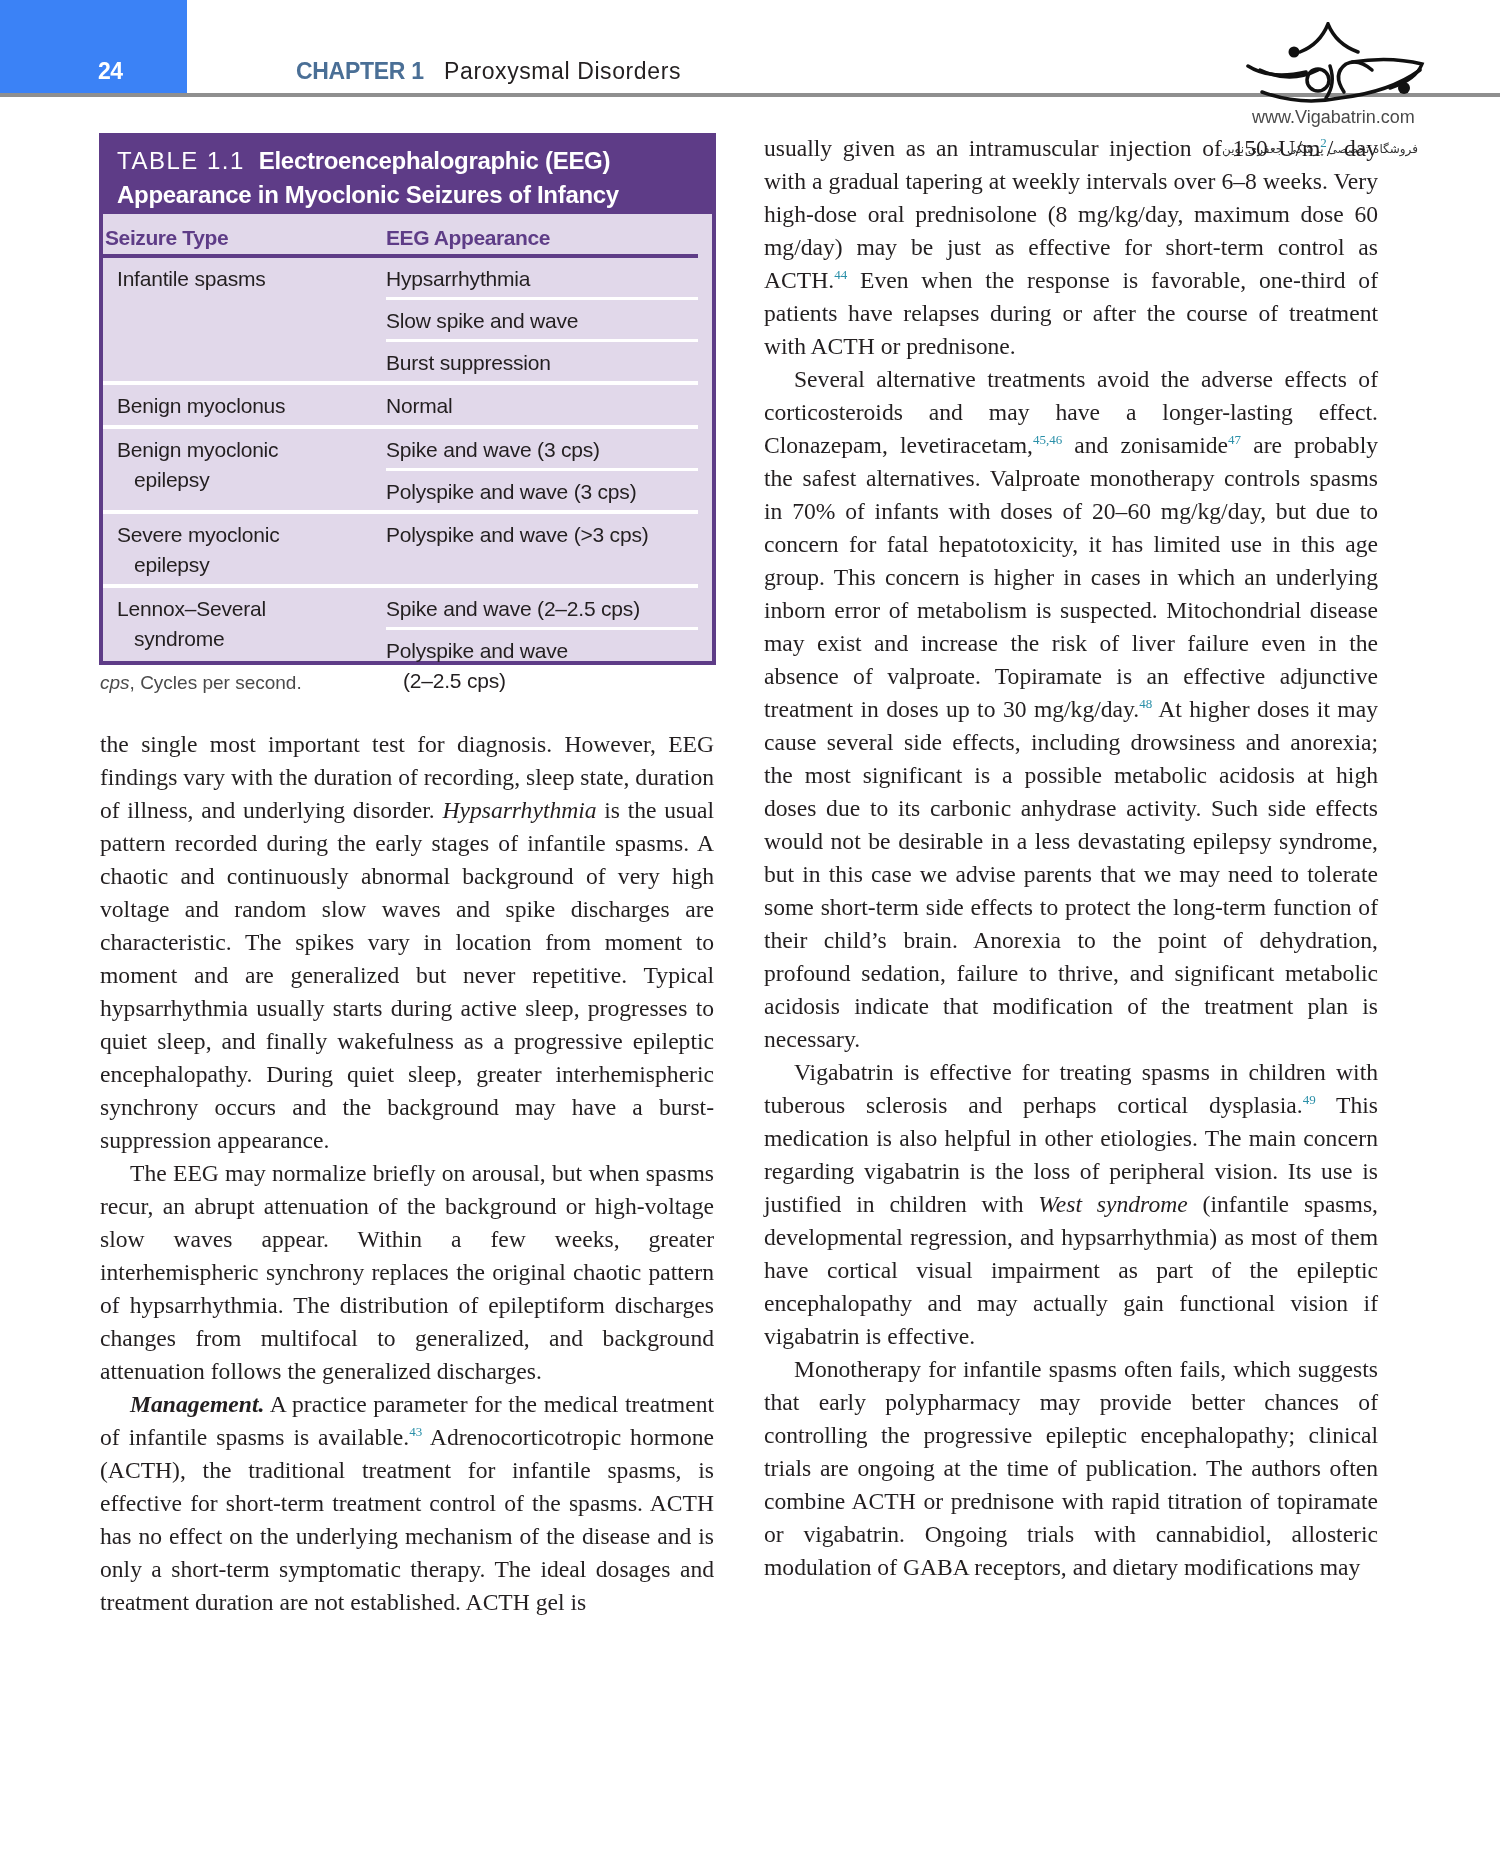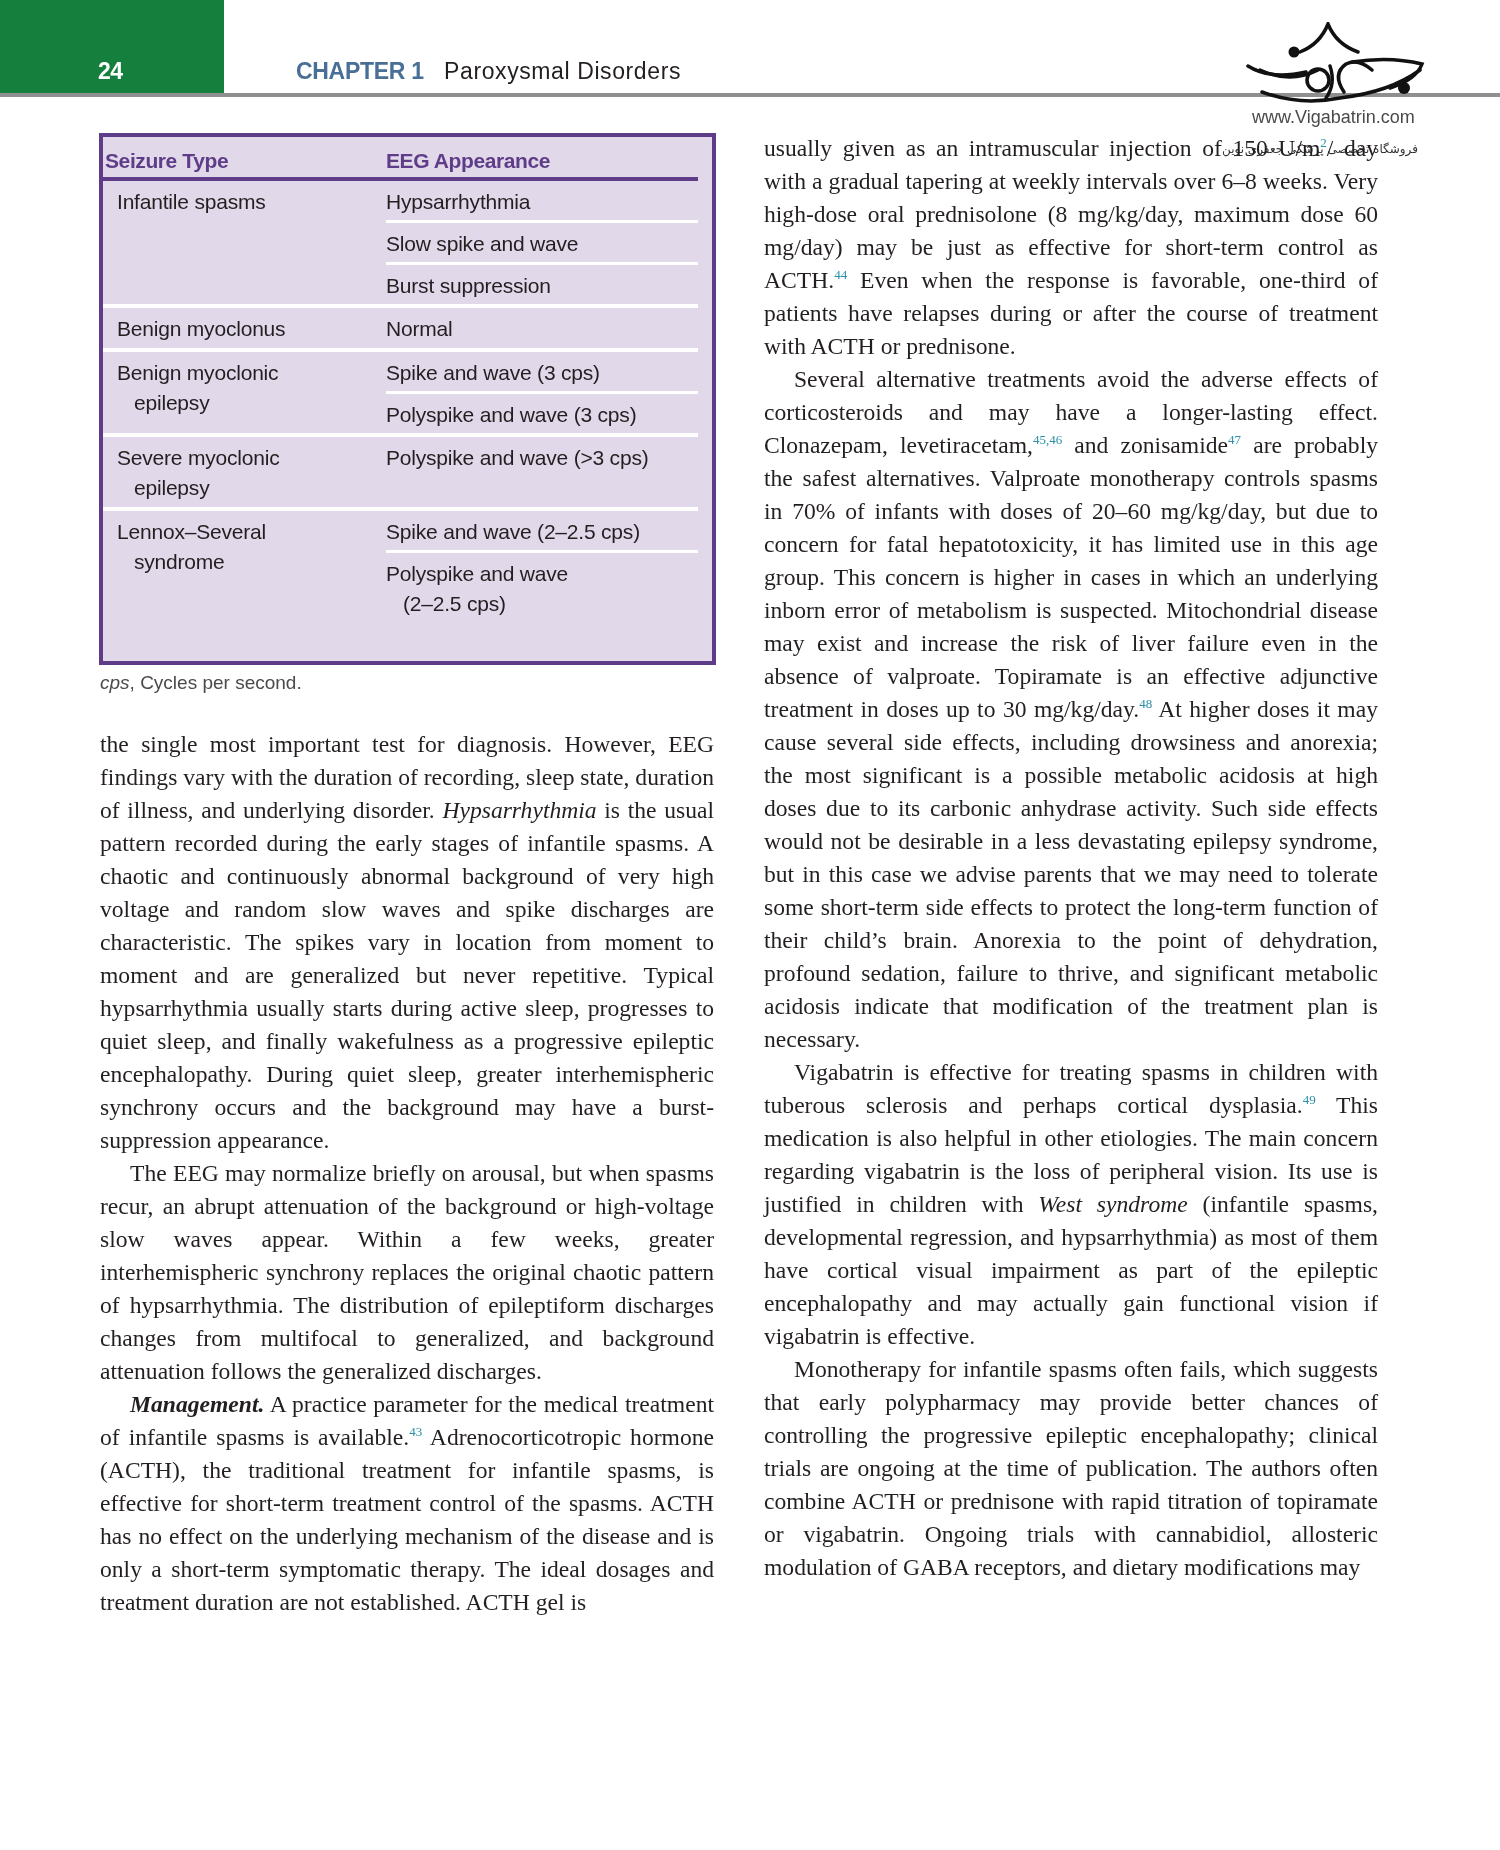--- a/index.html
+++ b/index.html
@@ -1,21 +1,21 @@
 <!DOCTYPE html>
 <html><head>
 <meta charset="utf-8">
 <style>
   * { box-sizing: border-box; margin: 0; padding: 0; }
   html, body { width: 1500px; height: 1850px; background: #ffffff; overflow: hidden; }
   body { position: relative; font-family: "Liberation Serif", "DejaVu Serif", serif; color: #231f20; }
 
   .page-num-block {
-    position: absolute; left: 0; top: 0; width: 224px; height: 95px;
-    background: #15803d;
+    position: absolute; left: 0; top: 0; width: 187px; height: 95px;
+    background: #3b82f6;
   }
   .page-num {
     position: absolute; left: 98px; top: 58px;
     font-family: "Liberation Sans", "DejaVu Sans", sans-serif;
     font-weight: bold; font-size: 23px; color: #ffffff; letter-spacing: -0.5px;
   }
   .header-rule {
     position: absolute; left: 0; top: 93px; width: 1500px; height: 4px; background: #8f8f8f;
   }
   .running-head {
@@ -115,20 +115,23 @@
     <path d="M112 40 Q150 34 182 42 Q176 58 150 66"></path>
     <path d="M22 70 Q60 84 100 76 Q150 70 180 48"></path>
   </g>
   <circle cx="54" cy="30" r="5.5" fill="#111"></circle>
   <circle cx="164" cy="66" r="6" fill="#111"></circle>
 </svg>
 <div class="logo-url">www.Vigabatrin.com</div>
 <div class="logo-fa">فروشگاه تخصصی پزشکی جعفری نوین</div>
 
 <div class="table-box">
+  <div class="table-caption">
+    <span class="tnum">TABLE 1.1</span><span class="ttitle">Electroencephalographic (EEG) Appearance in Myoclonic Seizures of Infancy</span>
+  </div>
   <div class="hdr-wrap">
   <table class="eeg-table">
     <thead>
       <tr>
         <th class="c1">Seizure Type</th>
         <th class="c2">EEG Appearance</th>
       </tr>
     </thead>
     <tbody>
 

